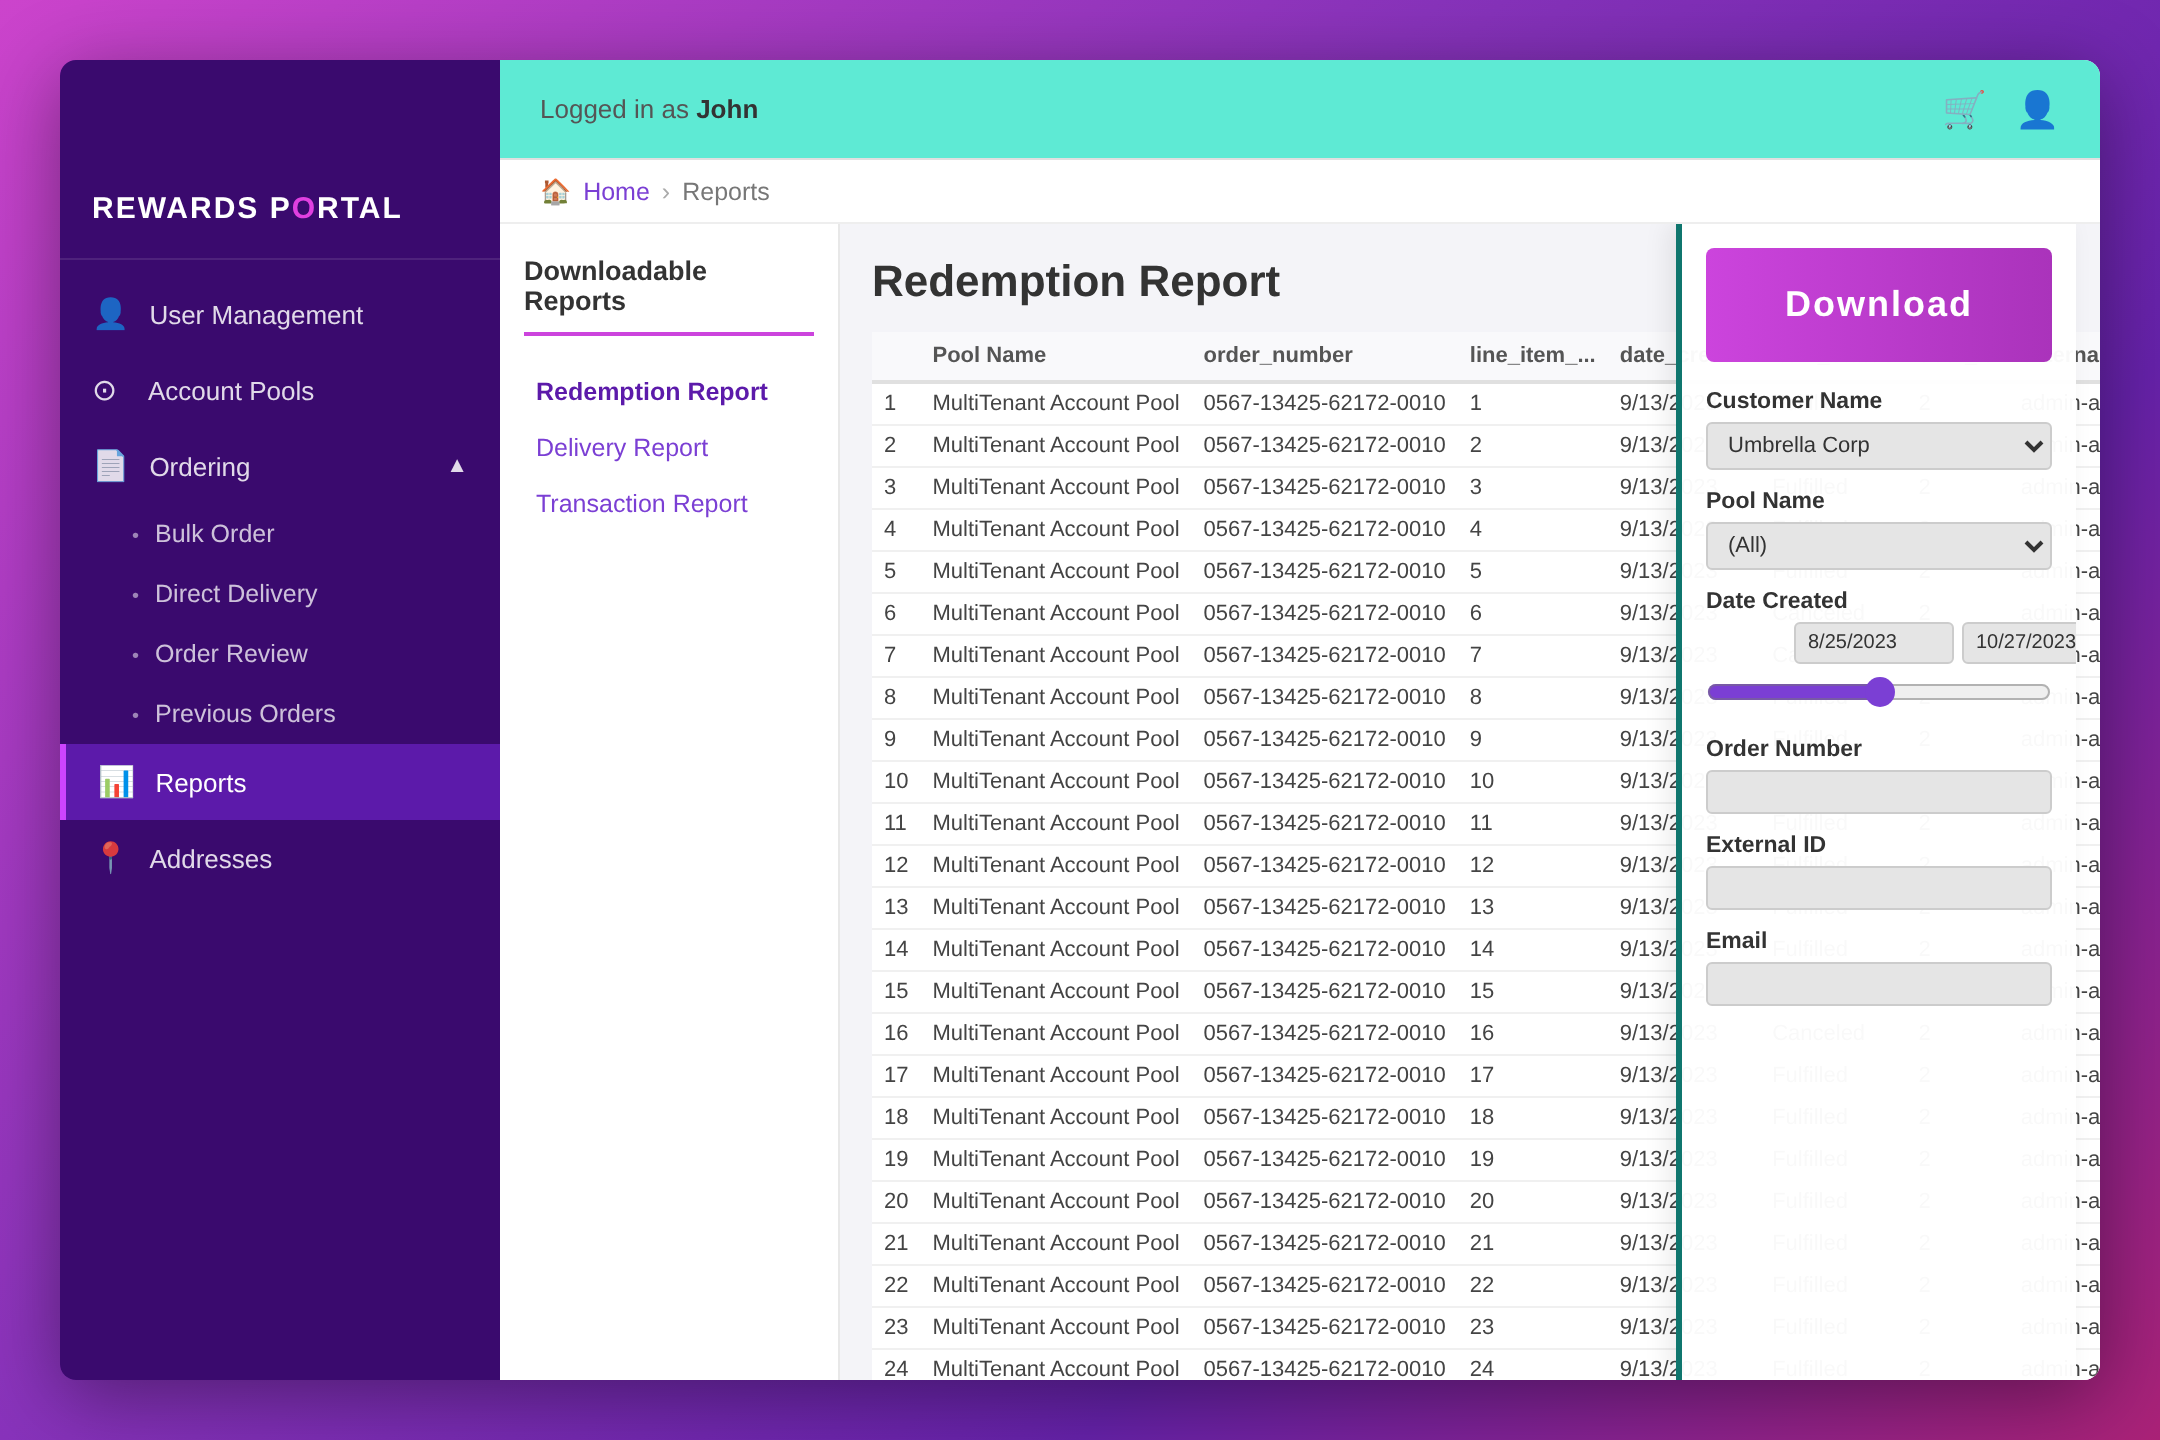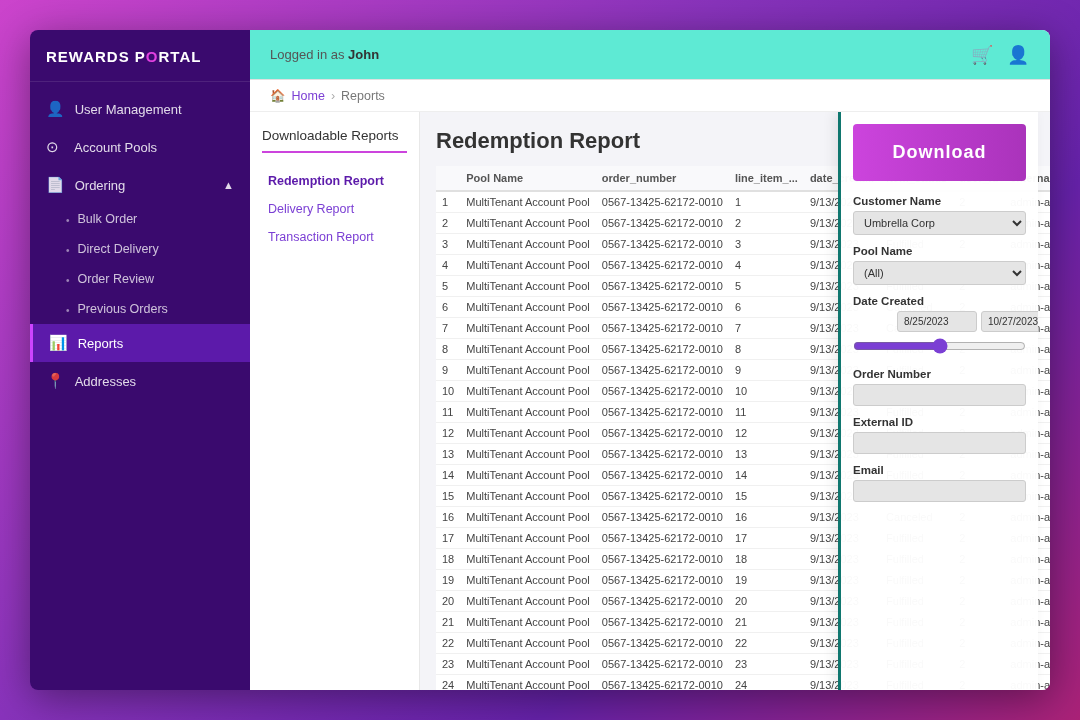--- a/index.html
+++ b/index.html
@@ -30,20 +30,21 @@
       flex-direction: column;
       padding-top: 0;
     }
     .sidebar-logo {
       padding: 18px 4px 16px 16px;
       font-size: 15px;
       font-weight: bold;
       color: #fff;
       letter-spacing: 1px;
       border-bottom: 1px solid rgba(255,255,255,0.1);
+      margin-top: 48px;
     }
     .sidebar-logo span { color: #e040e0; }
     .sidebar-nav { flex: 1; padding-top: 8px; }
     .nav-item {
       display: flex;
       align-items: center;
       gap: 10px;
       padding: 10px 16px;
       color: rgba(255,255,255,0.85);
       font-size: 13px;
@@ -119,21 +120,21 @@
     
     .report-nav {
       width: 170px;
       min-width: 170px;
       background: #fff;
       border-right: 1px solid #e8e8e8;
       padding: 16px 12px;
     }
     .report-nav-title {
       font-size: 13.5px;
-      font-weight: normal;
+      font-weight: bold;
       color: #333;
       margin-bottom: 14px;
       padding-bottom: 8px;
       border-bottom: 2px solid #cc44dd;
     }
     .report-nav-item {
       display: block;
       padding: 7px 6px;
       font-size: 12.5px;
       color: #7b3fd4;

